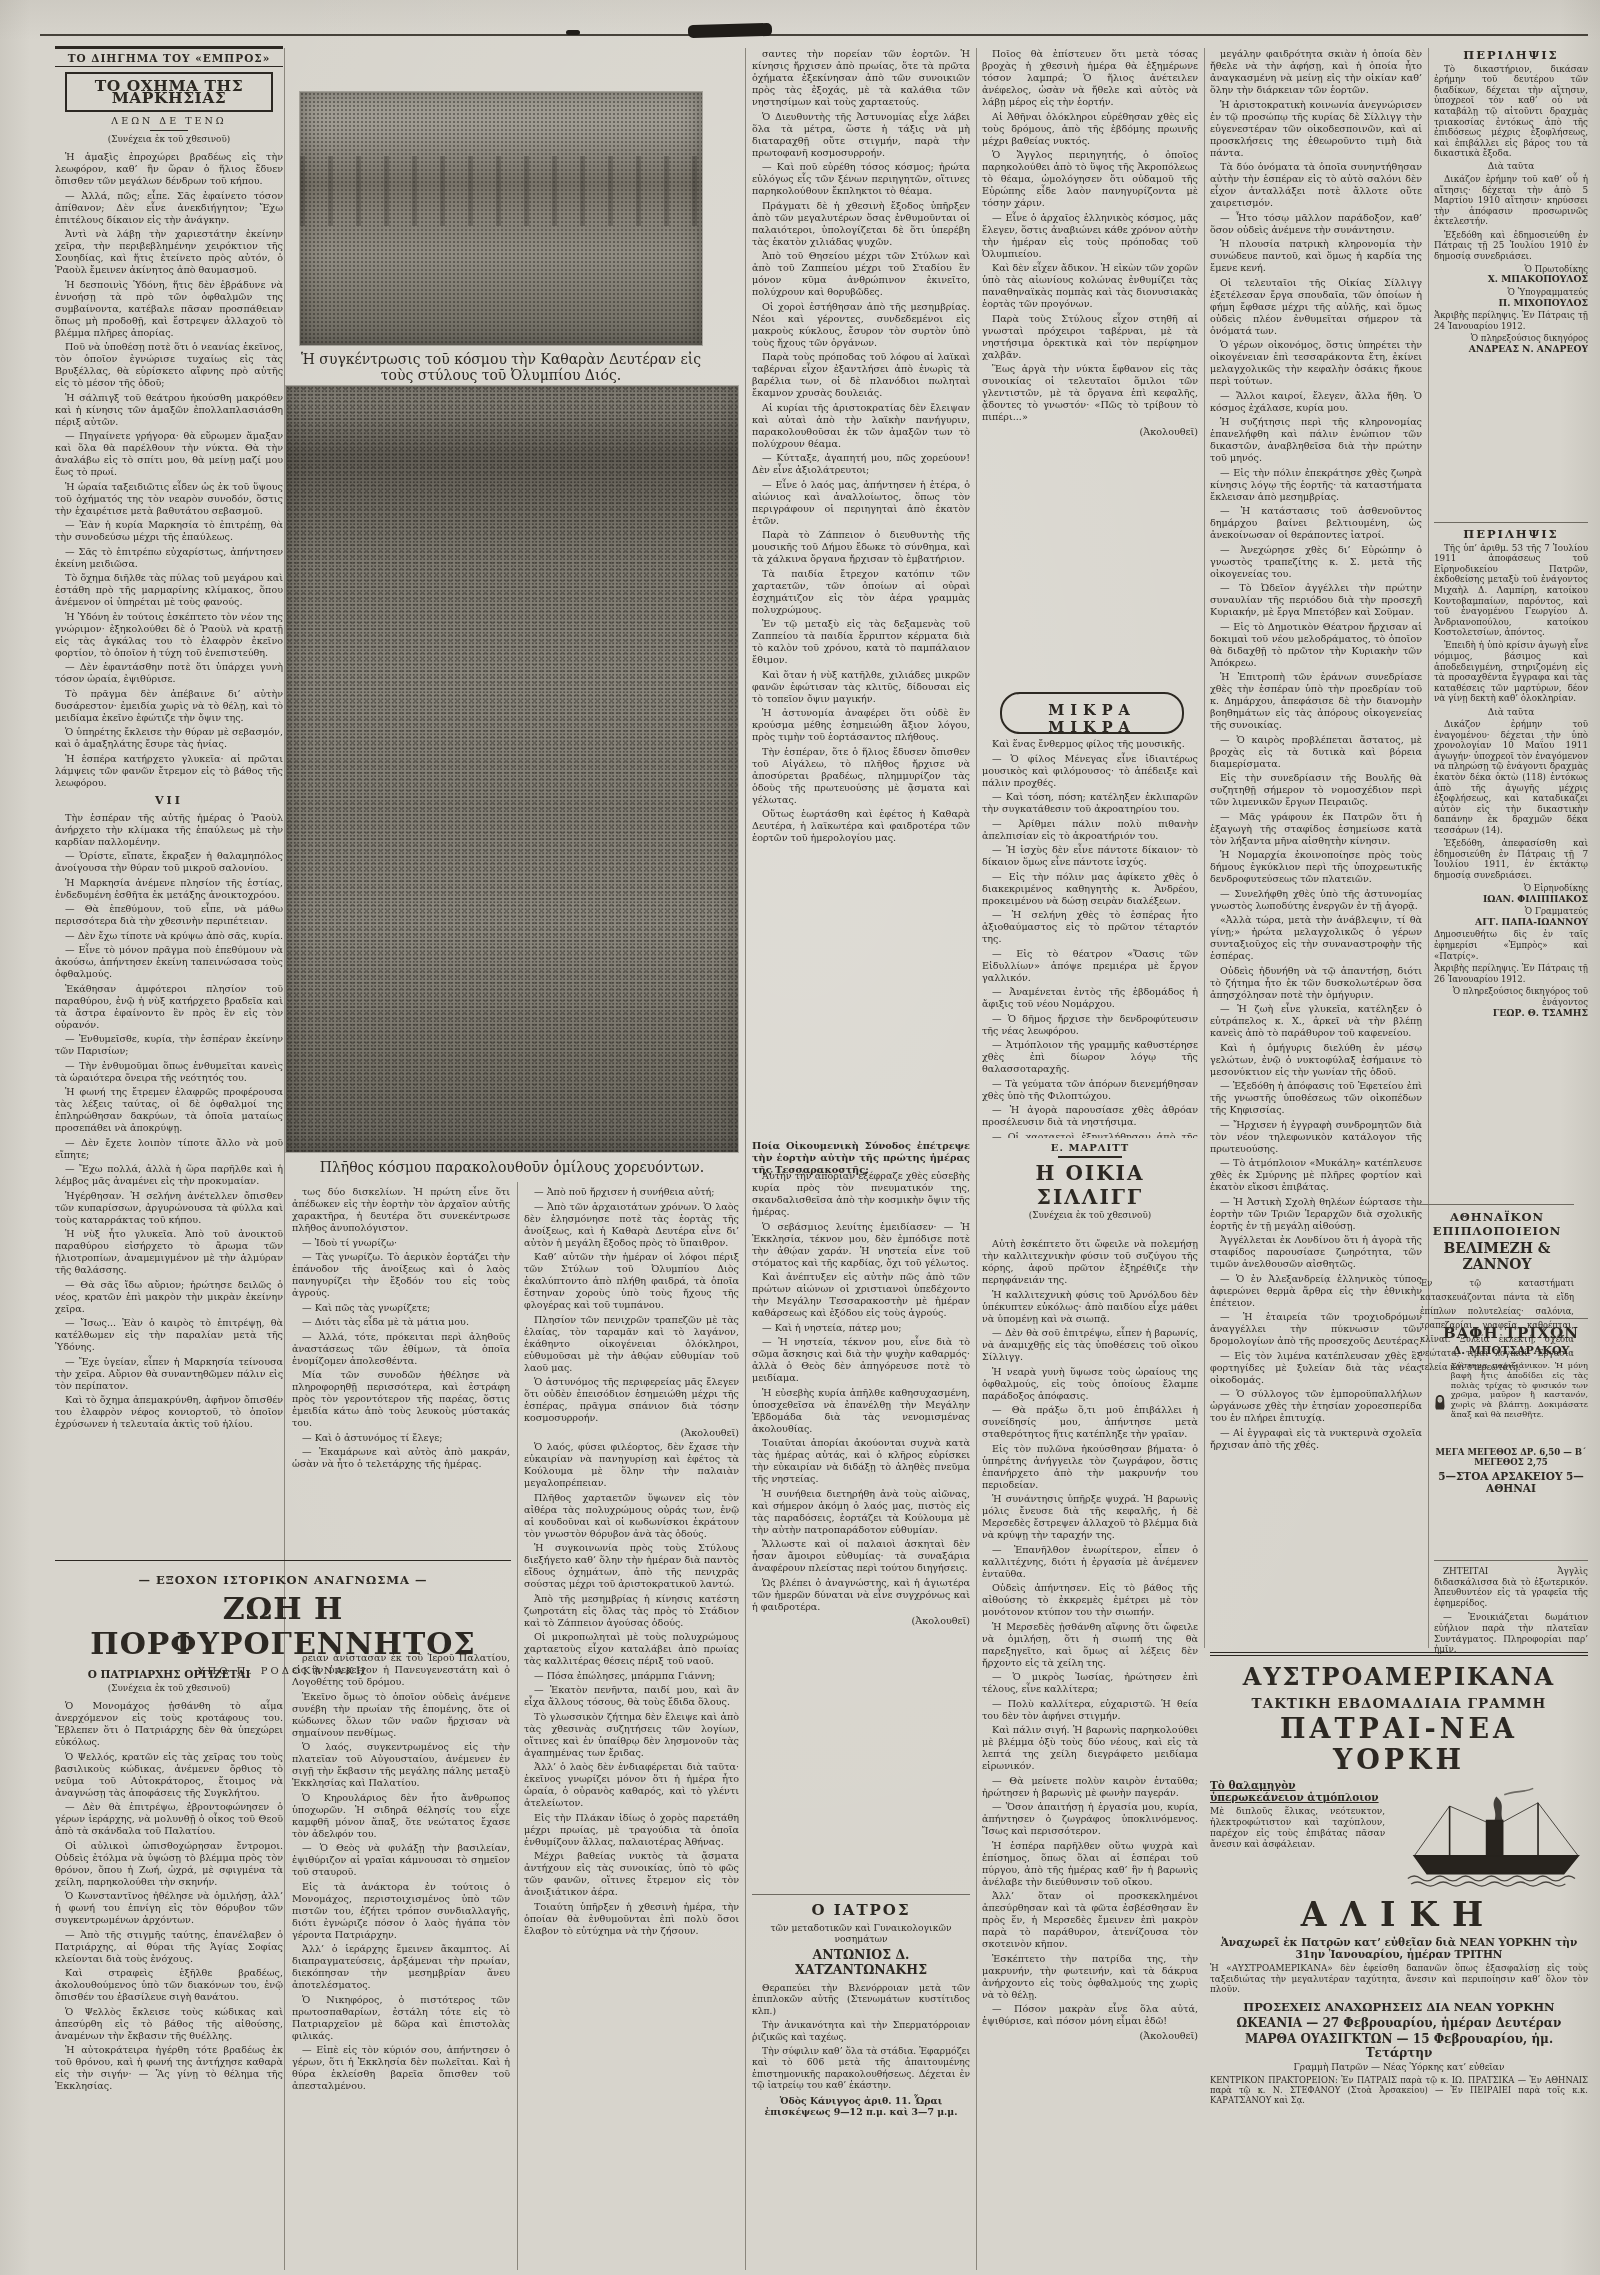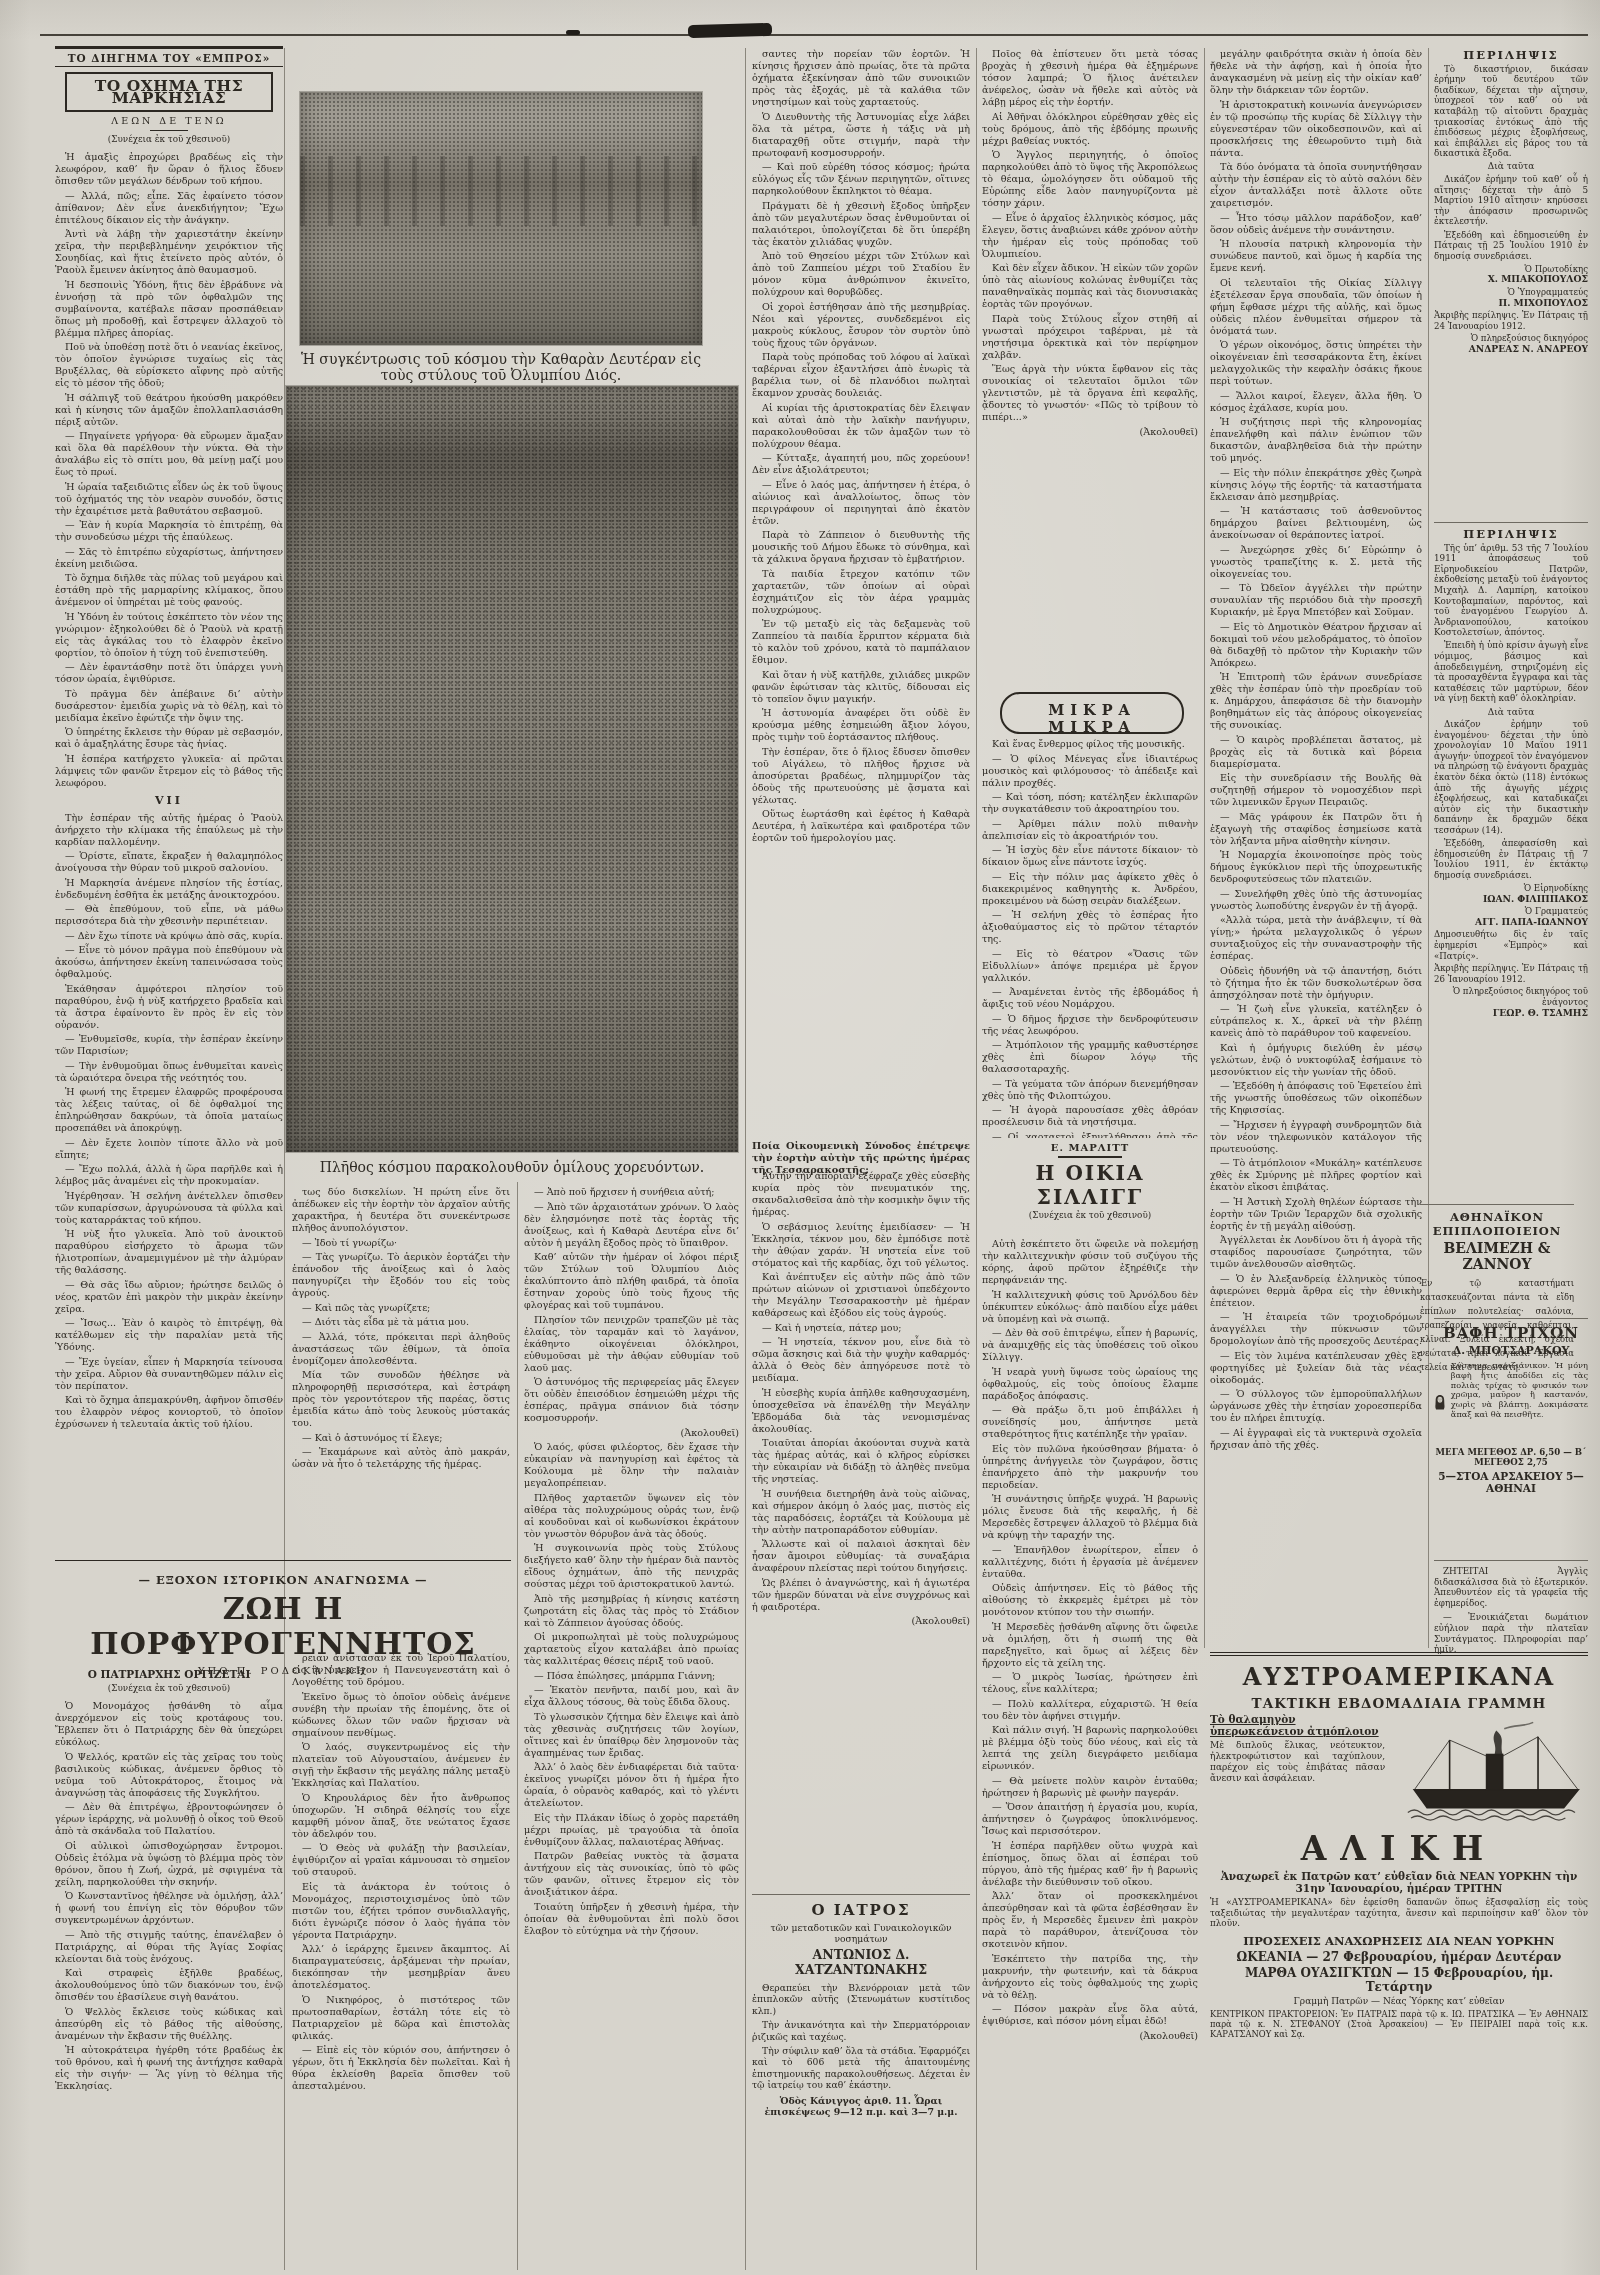--- a/index.html
+++ b/index.html
@@ -200,21 +200,21 @@
       <p>Ὁ λαός, φύσει φιλέορτος, δὲν ἔχασε τὴν εὐκαιρίαν νὰ πανηγυρίσῃ καὶ ἐφέτος τὰ Κούλουμα μὲ ὅλην τὴν παλαιὰν μεγαλοπρέπειαν.</p>
       <p>Πλῆθος χαρταετῶν ὕψωνεν εἰς τὸν αἰθέρα τὰς πολυχρώμους οὐράς των, ἐνῷ αἱ κουδοῦναι καὶ οἱ κωδωνίσκοι ἐκράτουν τὸν γνωστὸν θόρυβον ἀνὰ τὰς ὁδούς.</p>
       <p>Ἡ συγκοινωνία πρὸς τοὺς Στύλους διεξήγετο καθ’ ὅλην τὴν ἡμέραν διὰ παντὸς εἴδους ὀχημάτων, ἀπὸ τῆς πενιχρᾶς σούστας μέχρι τοῦ ἀριστοκρατικοῦ λαντώ.</p>
       <p>Ἀπὸ τῆς μεσημβρίας ἡ κίνησις κατέστη ζωηροτάτη εἰς ὅλας τὰς πρὸς τὸ Στάδιον καὶ τὸ Ζάππειον ἀγούσας ὁδούς.</p>
       <p>Οἱ μικροπωληταὶ μὲ τοὺς πολυχρώμους χαρταετοὺς εἶχον καταλάβει ἀπὸ πρωίας τὰς καλλιτέρας θέσεις πέριξ τοῦ ναοῦ.</p>
       <p>— Πόσα ἐπώλησες, μπάρμπα Γιάννη;</p>
       <p>— Ἑκατὸν πενῆντα, παιδί μου, καὶ ἂν εἶχα ἄλλους τόσους, θὰ τοὺς ἔδιδα ὅλους.</p>
       <p>Τὸ γλωσσικὸν ζήτημα δὲν ἔλειψε καὶ ἀπὸ τὰς χθεσινὰς συζητήσεις τῶν λογίων, οἵτινες καὶ ἐν ὑπαίθρῳ δὲν λησμονοῦν τὰς ἀγαπημένας των ἔριδας.</p>
       <p>Ἀλλ’ ὁ λαὸς δὲν ἐνδιαφέρεται διὰ ταῦτα· ἐκεῖνος γνωρίζει μόνον ὅτι ἡ ἡμέρα ἦτο ὡραία, ὁ οὐρανὸς καθαρός, καὶ τὸ γλέντι ἀτελείωτον.</p>
       <p>Εἰς τὴν Πλάκαν ἰδίως ὁ χορὸς παρετάθη μέχρι πρωίας, μὲ τραγούδια τὰ ὁποῖα ἐνθυμίζουν ἄλλας, παλαιοτέρας Ἀθήνας.</p>
-      <p>Πατρῶν βαθείας νυκτὸς τὰ ᾄσματα ἀντήχουν εἰς τὰς συνοικίας, ὑπὸ τὸ φῶς τῶν φανῶν, οἵτινες ἔτρεμον εἰς τὸν ἀνοιξιάτικον ἀέρα.</p>
+      <p>Μέχρι βαθείας νυκτὸς τὰ ᾄσματα ἀντήχουν εἰς τὰς συνοικίας, ὑπὸ τὸ φῶς τῶν φανῶν, οἵτινες ἔτρεμον εἰς τὸν ἀνοιξιάτικον ἀέρα.</p>
       <p>Τοιαύτη ὑπῆρξεν ἡ χθεσινὴ ἡμέρα, τὴν ὁποίαν θὰ ἐνθυμοῦνται ἐπὶ πολὺ ὅσοι ἔλαβον τὸ εὐτύχημα νὰ τὴν ζήσουν.</p>
     </div>
 
   <div class="col" style="left:752px;top:48px;width:218px;height:1086px">
       <p>σαντες τὴν πορείαν τῶν ἑορτῶν. Ἡ κίνησις ἤρχισεν ἀπὸ πρωίας, ὅτε τὰ πρῶτα ὀχήματα ἐξεκίνησαν ἀπὸ τῶν συνοικιῶν πρὸς τὰς ἐξοχάς, μὲ τὰ καλάθια τῶν νηστησίμων καὶ τοὺς χαρταετούς.</p>
       <p>Ὁ Διευθυντὴς τῆς Ἀστυνομίας εἶχε λάβει ὅλα τὰ μέτρα, ὥστε ἡ τάξις νὰ μὴ διαταραχθῇ οὔτε στιγμήν, παρὰ τὴν πρωτοφανῆ κοσμοσυρροήν.</p>
       <p>— Καὶ ποῦ εὑρέθη τόσος κόσμος; ἠρώτα εὐλόγως εἷς τῶν ξένων περιηγητῶν, οἵτινες παρηκολούθουν ἔκπληκτοι τὸ θέαμα.</p>
       <p>Πράγματι δὲ ἡ χθεσινὴ ἔξοδος ὑπῆρξεν ἀπὸ τῶν μεγαλυτέρων ὅσας ἐνθυμοῦνται οἱ παλαιότεροι, ὑπολογίζεται δὲ ὅτι ὑπερέβη τὰς ἑκατὸν χιλιάδας ψυχῶν.</p>
       <p>Ἀπὸ τοῦ Θησείου μέχρι τῶν Στύλων καὶ ἀπὸ τοῦ Ζαππείου μέχρι τοῦ Σταδίου ἓν μόνον κῦμα ἀνθρώπινον ἐκινεῖτο, πολύχρουν καὶ θορυβῶδες.</p>
       <p>Οἱ χοροὶ ἐστήθησαν ἀπὸ τῆς μεσημβρίας. Νέοι καὶ γέροντες, συνδεδεμένοι εἰς μακροὺς κύκλους, ἔσυρον τὸν συρτὸν ὑπὸ τοὺς ἤχους τῶν ὀργάνων.</p>
@@ -449,20 +449,21 @@
       <p>— Ὁ Θεὸς νὰ φυλάξῃ τὴν βασιλείαν, ἐψιθύριζον αἱ γραῖαι κάμνουσαι τὸ σημεῖον τοῦ σταυροῦ.</p>
       <p>Εἰς τὰ ἀνάκτορα ἐν τούτοις ὁ Μονομάχος, περιστοιχισμένος ὑπὸ τῶν πιστῶν του, ἐζήτει τρόπον συνδιαλλαγῆς, διότι ἐγνώριζε πόσον ὁ λαὸς ἠγάπα τὸν γέροντα Πατριάρχην.</p>
       <p>Ἀλλ’ ὁ ἱεράρχης ἔμεινεν ἄκαμπτος. Αἱ διαπραγματεύσεις, ἀρξάμεναι τὴν πρωίαν, διεκόπησαν τὴν μεσημβρίαν ἄνευ ἀποτελέσματος.</p>
       <p>Ὁ Νικηφόρος, ὁ πιστότερος τῶν πρωτοσπαθαρίων, ἐστάλη τότε εἰς τὸ Πατριαρχεῖον μὲ δῶρα καὶ ἐπιστολὰς φιλικάς.</p>
       <p>— Εἰπὲ εἰς τὸν κύριόν σου, ἀπήντησεν ὁ γέρων, ὅτι ἡ Ἐκκλησία δὲν πωλεῖται. Καὶ ἡ θύρα ἐκλείσθη βαρεῖα ὄπισθεν τοῦ ἀπεσταλμένου.</p>
     </div>
 
   <div class="austro" style="left:1210px;top:1652px;width:378px;height:616px">
     <div class="au-brand">ΑΥΣΤΡΟΑΜΕΡΙΚΑΝΑ</div>
     <div class="au-line1">ΤΑΚΤΙΚΗ ΕΒΔΟΜΑΔΙΑΙΑ ΓΡΑΜΜΗ</div>
+    <div class="au-route">ΠΑΤΡΑΙ-ΝΕΑ ΥΟΡΚΗ</div>
     <div class="au-row">
       <div class="au-left">
         <div class="au-vessel">Τὸ θαλαμηγὸν ὑπερωκεάνειον ἀτμόπλοιον</div>
         <p class="au-desc">Μὲ διπλοῦς ἕλικας, νεότευκτον, ἠλεκτροφώτιστον καὶ ταχύπλουν, παρέχον εἰς τοὺς ἐπιβάτας πᾶσαν ἄνεσιν καὶ ἀσφάλειαν.</p>
       </div>
       <svg width="190" height="112" viewBox="0 0 230 132">
         <g fill="none" stroke="#27231e" stroke-width="2">
           <path d="M14 92 H218 L200 114 H30 Z" fill="#27231e"></path>
           <line x1="58" y1="30" x2="58" y2="92"></line>
           <line x1="168" y1="26" x2="168" y2="92"></line>

